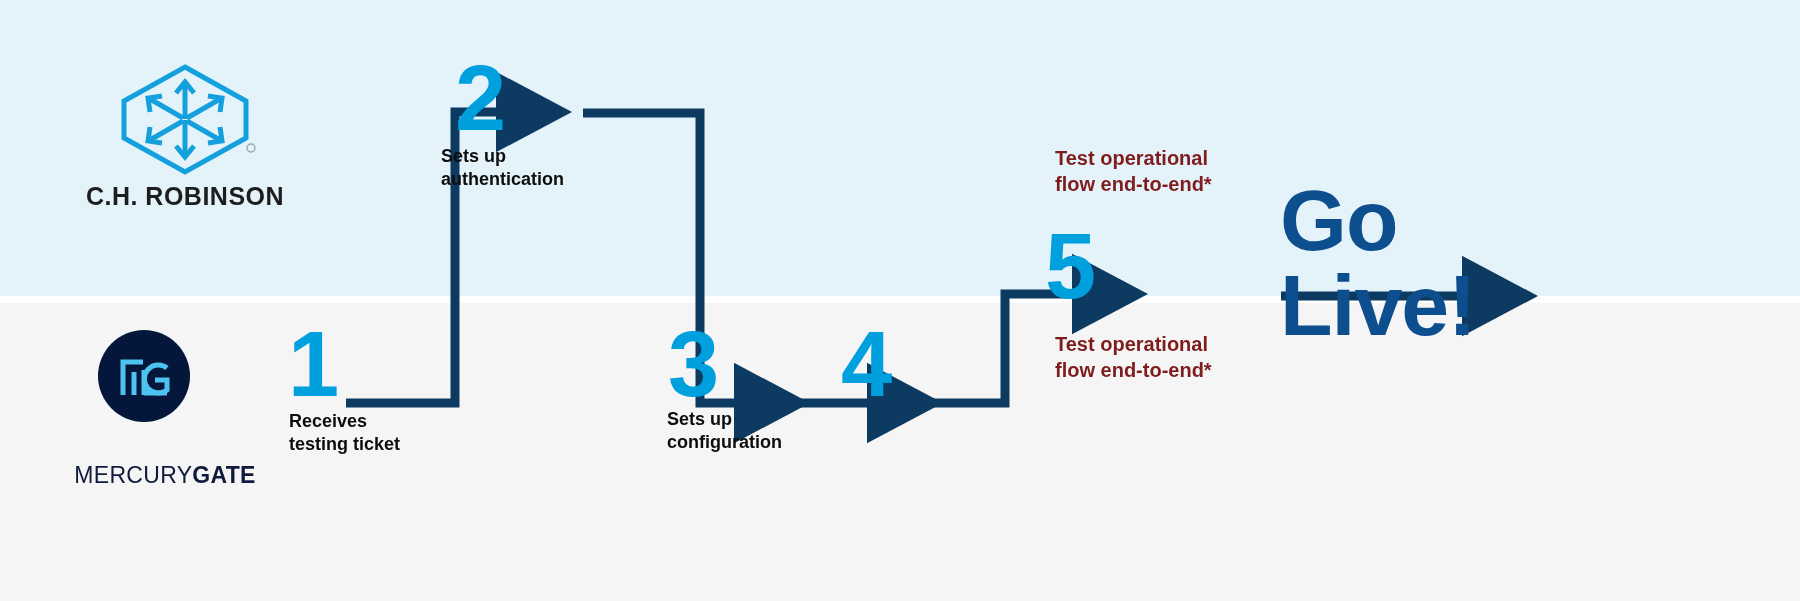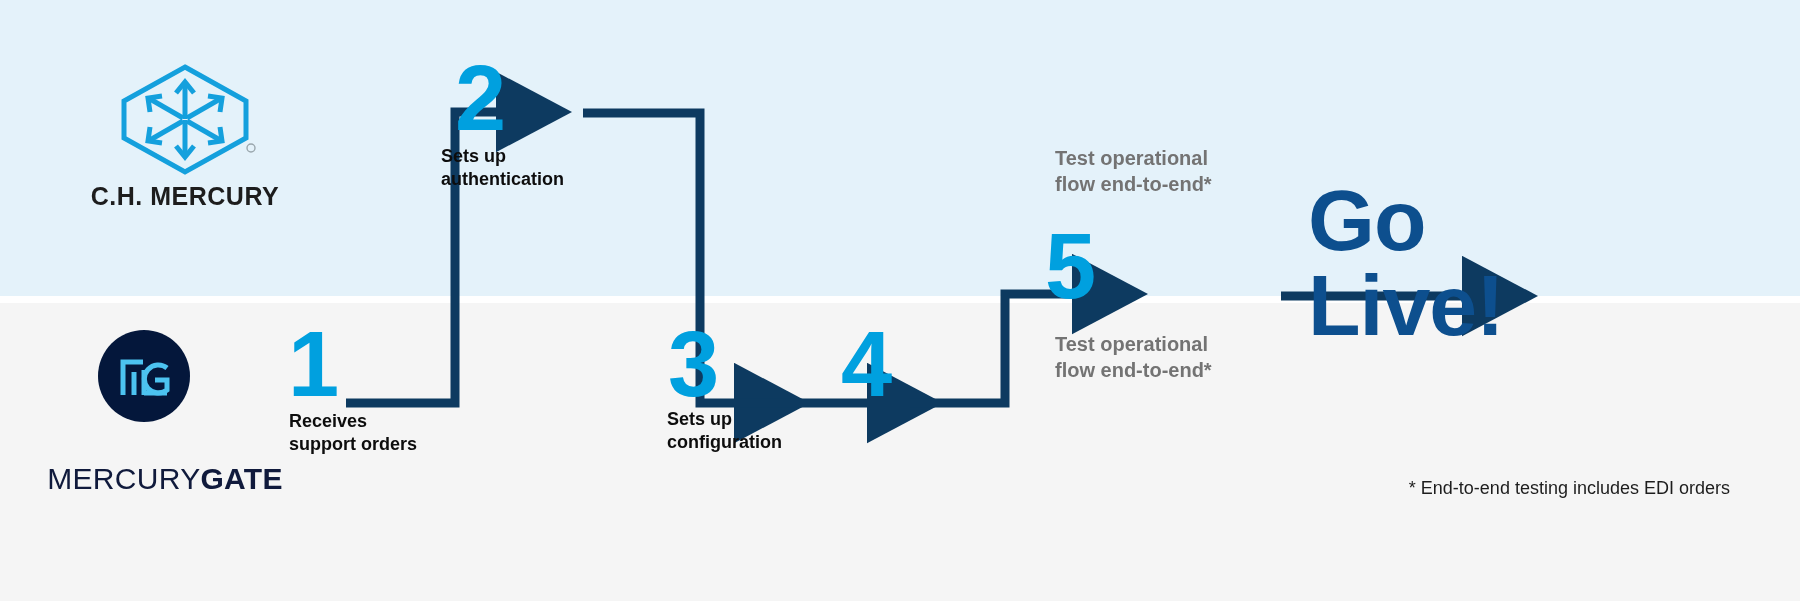--- a/index.html
+++ b/index.html
@@ -71,21 +71,21 @@
     left: 98px;
     top: 330px;
     width: 92px;
     height: 92px;
   }
   .logo-mg-word {
     left: 40px;
     top: 462px;
     width: 250px;
     text-align: center;
-    font-size: 30px;
+    font-size: 23px;
     color: #101a3c;
     white-space: nowrap;
   }
   .logo-mg-word .light {
     font-weight: 400;
     letter-spacing: 0.3px;
   }
   .logo-mg-word .bold {
     font-weight: bold;
     letter-spacing: 0.3px;
@@ -102,40 +102,40 @@
   .step-label {
     font-size: 18px;
     font-weight: bold;
     color: #0d0d0d;
     line-height: 1.28;
     white-space: pre-line;
   }
   .note-label {
     font-size: 20px;
     font-weight: bold;
-    color: #737373;
+    color: #7f1d1d;
     line-height: 1.3;
     white-space: pre-line;
   }
 
   
   .s1-num  { left: 288px; top: 318px; }
   .s1-lab  { left: 289px; top: 410px; }
   .s2-num  { left: 455px; top: 52px; }
   .s2-lab  { left: 441px; top: 145px; }
   .s3-num  { left: 668px; top: 318px; }
   .s3-lab  { left: 667px; top: 408px; }
   .s4-num  { left: 841px; top: 318px; }
   .s4-lab  { left: 843px; top: 410px; }
   .s5-num  { left: 1045px; top: 220px; }
   .n-top   { left: 1055px; top: 145px; }
   .n-bot   { left: 1055px; top: 331px; }
 
   .golive {
-    left: 1308px;
+    left: 1280px;
     top: 178px;
     font-size: 86px;
     font-weight: bold;
     color: #0d4f8e;
     line-height: 0.99;
     letter-spacing: -1px;
     white-space: pre-line;
   }
   .footnote {
     left: 1000px;
@@ -187,39 +187,39 @@
     <line x1="73" y1="59" x2="40" y2="78" stroke="#14a0dd" stroke-width="5"></line>
     <polyline points="40,65 38,79 52,81" fill="none" stroke="#14a0dd" stroke-width="5"></polyline>
 
     <line x1="77" y1="56" x2="110" y2="37" stroke="#14a0dd" stroke-width="5"></line>
     <polyline points="110,50 112,36 98,34" fill="none" stroke="#14a0dd" stroke-width="5"></polyline>
 
     <line x1="77" y1="59" x2="110" y2="78" stroke="#14a0dd" stroke-width="5"></line>
     <polyline points="110,65 112,79 98,81" fill="none" stroke="#14a0dd" stroke-width="5"></polyline>
     <circle cx="141" cy="86" r="4" fill="none" stroke="#9aa7ad" stroke-width="1.4"></circle>
   </svg>
-  <div class="abs logo-chr-word">C.H. MERCURY</div>
+  <div class="abs logo-chr-word">C.H. ROBINSON</div>
 
   <div class="abs logo-mg-circle"></div>
   <svg class="abs logo-mg-mark" viewBox="0 0 92 92">
     <g fill="none" stroke="#4cc3f0" stroke-width="5">
       <path d="M25,65 L25,32 L45,32"></path>
       <path d="M36,65 L36,42"></path>
       <path d="M46,65 L46,40"></path>
       <path d="M69,38 a14,14 0 1 0 0,22 L69,50 L57,50"></path>
       <path d="M46,63 L69,63"></path>
     </g>
   </svg>
   <div class="abs logo-mg-word">
     <span class="light">MERCURY</span><span class="bold">GATE</span>
   </div>
 
   <div class="abs step-num s1-num">1</div>
   <div class="abs step-label s1-lab">Receives
-support orders</div>
+testing ticket</div>
 
   <div class="abs step-num s2-num">2</div>
   <div class="abs step-label s2-lab">Sets up
 authentication</div>
 
   <div class="abs step-num s3-num">3</div>
   <div class="abs step-label s3-lab">Sets up
 configuration</div>
 
   <div class="abs step-num s4-num">4</div>
@@ -227,15 +227,14 @@
   <div class="abs step-num s5-num">5</div>
 
   <div class="abs note-label n-top">Test operational
 flow end-to-end*</div>
   <div class="abs note-label n-bot">Test operational
 flow end-to-end*</div>
 
   <div class="abs golive">Go
 Live!</div>
 
-  <div class="abs footnote">* End-to-end testing includes EDI orders</div>
 
 </div>
 
 </body></html>

